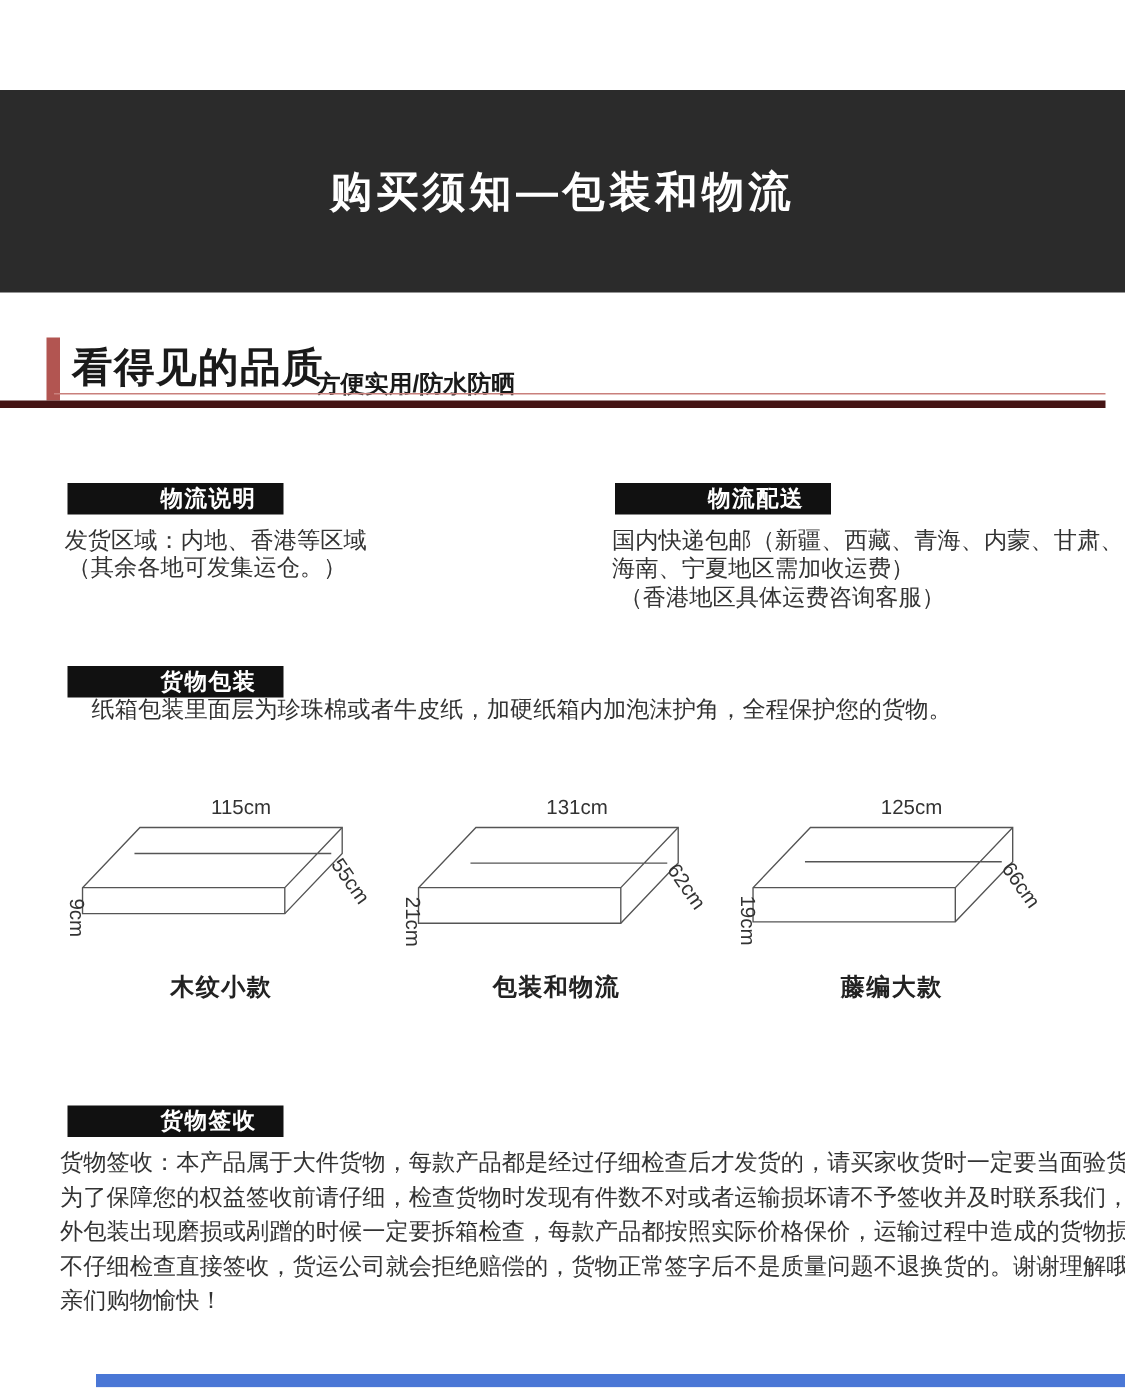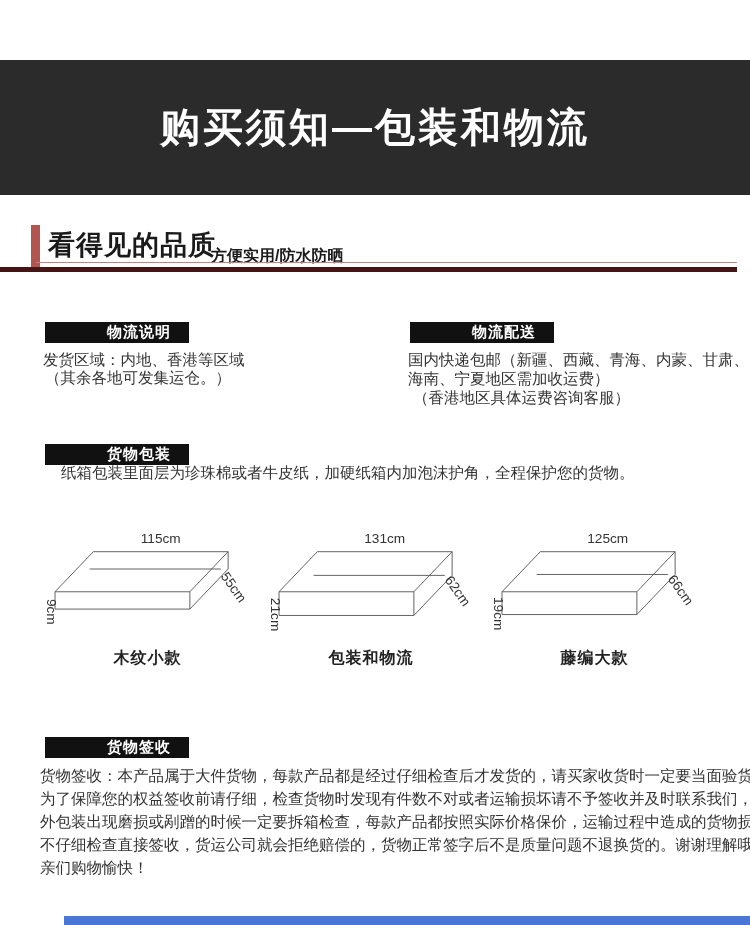--- a/index.html
+++ b/index.html
@@ -7,21 +7,21 @@
     position:relative;width:750px;height:925px;margin:0 auto;background:#fff;
     font-family:"Liberation Sans","DejaVu Sans",sans-serif;color:var(--text-color,#333);
     overflow:hidden;
   }
   
   .header-band{
     position:absolute;left:0;top:60px;width:750px;height:135px;
     background:var(--band-bg,#2b2b2b);display:flex;align-items:center;justify-content:center;
   }
   .header-band .title{
-    color:#fff;font-size:40px;font-weight:bold;letter-spacing:3px;
+    color:#fff;font-size:28px;font-weight:bold;letter-spacing:3px;
   }
   
   .quality-bar{
     position:absolute;left:31px;top:225px;width:9px;height:42px;
     background:var(--accent-red,#b25551);
   }
   .quality-title{
     position:absolute;left:48px;top:227px;font-size:27px;font-weight:bold;color:#1a1a1a;
     letter-spacing:1px;
   }

